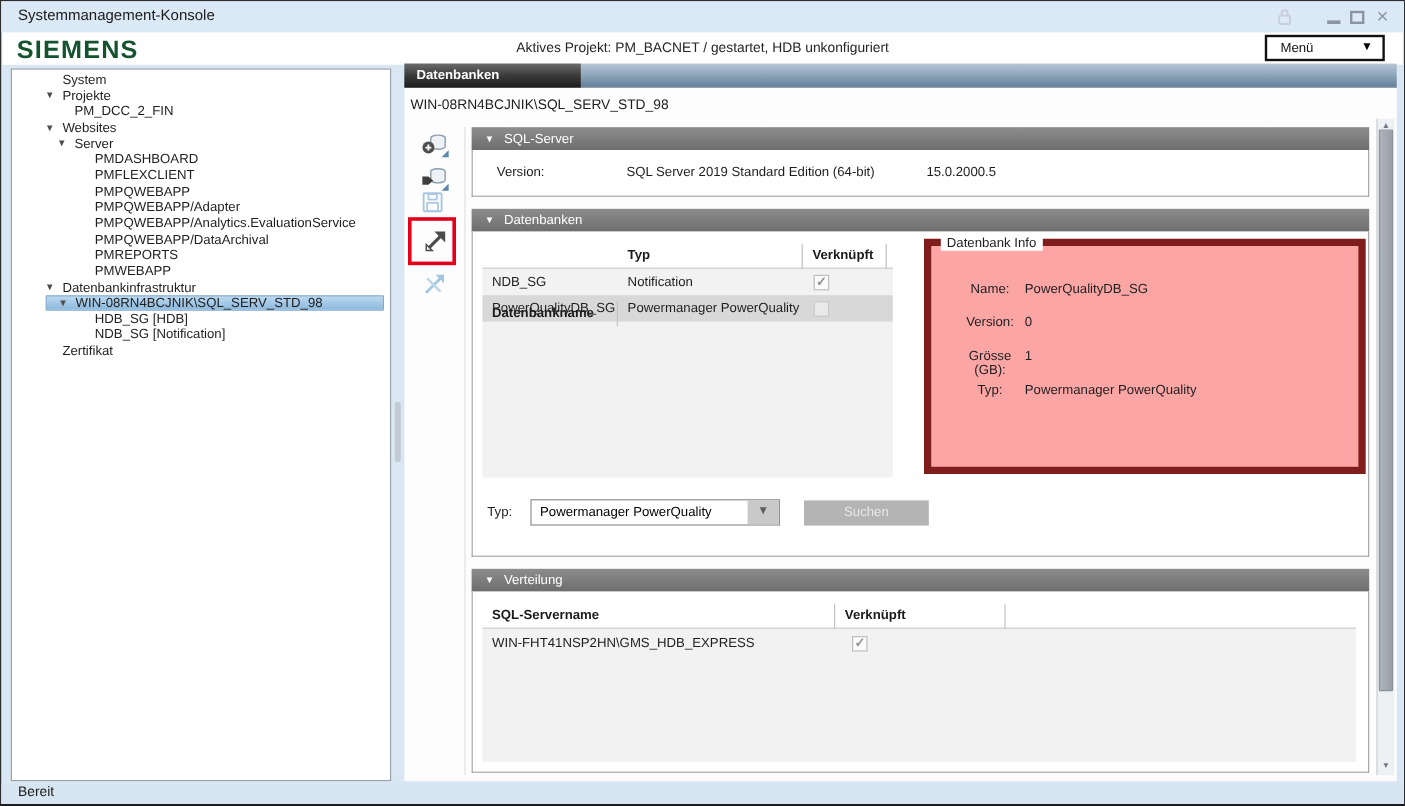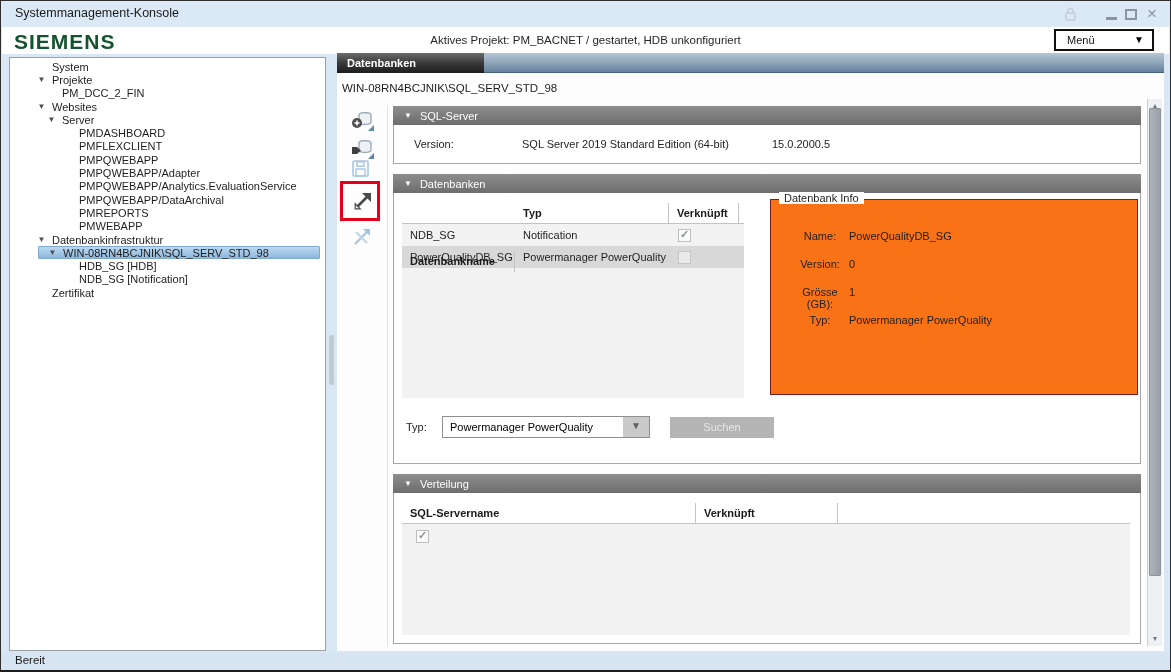--- a/index.html
+++ b/index.html
@@ -58,21 +58,21 @@
   .grid-head { display:flex; background:#fff; height:21px; border-bottom:1px solid #c3c3c3; }
   .grid-head .hc { font-size:11px; font-weight:bold; color:#1a1a1a; padding:4px 0 0 8px; border-right:1px solid #c3c3c3; height:21px; }
   .grid-body { background:#f2f2f2; }
   .grid-row { display:flex; align-items:center; font-size:11px; color:#1e1e1e; }
   .grid-row.sel { background:#d8d8d8; }
   .cell { padding-left:8px; white-space:nowrap; overflow:hidden; }
   .checkbox { width:13px; height:13px; border:1px solid #bdbdbd; background:#fbfbfb; margin-left:9px; position:relative; }
   .checkbox.checked::after { content:"\2713"; position:absolute; left:1px; top:-2px; font-size:11px; font-weight:bold; color:#8f9596; }
   .checkbox.unchecked { background:#e9e9e9; border-color:#c6c6c6; }
   
-  .fieldset { position:absolute; border:1px solid #7f1d1d; background:#f97316; }
+  .fieldset { position:absolute; border:6px solid #7f1d1d; background:#fca5a5; }
   .fieldset .legend { position:absolute; top:-8px; left:8px; background:#fff; padding:0 5px; font-size:11px; color:#1e1e1e; }
   .info-row { position:absolute; left:20px; display:flex; font-size:11px; color:#1e1e1e; }
   .info-row .il { width:58px;text-align:center; }
   
   .combo { position:absolute; height:22px; background:#fff; border:1px solid #8f8f8f; font-size:11px; }
   .combo .cv { position:absolute; left:7px; top:4px; white-space:nowrap; }
   .combo .cbtn { position:absolute; right:0; top:0; width:26px; height:20px; background:#c9c9c9; text-align:center; font-size:10px; color:#5f5f5f; padding-top:3px; cursor:pointer; }
   .btn-disabled { position:absolute; background:#b4b4b4; color:#e8e8e8; font-size:11px; text-align:center; cursor:default; }
   
   .scrollbar { position:absolute; left:810px; top:46px; width:15px; height:547px; background:#eef1f4; border-left:1px solid #ccd0d4; }
@@ -302,20 +302,21 @@
     </div>
     <div class="section-box" style="top:440px; height:151px;">
       <div style="position:absolute; left:8px; top:10px; width:728px; height:133px;">
         <div class="grid-head">
           <div class="hc" style="width:294px;">SQL-Servername</div>
           <div class="hc" style="width:142px;">Verknüpft</div>
           <div class="hc" style="flex:1; padding-left:0; border-right:none;"></div>
         </div>
         <div class="grid-body" style="height:111px;">
           <div class="grid-row" style="height:24px;">
+            <div class="cell" style="width:294px;">WIN-FHT41NSP2HN\GMS_HDB_EXPRESS</div>
             <div style="width:142px;">
                 <span class="checkbox checked" style="display:block; margin-left:14px;"></span>
               </div>
           </div>
         </div>
       </div>
     </div>
 
     <div class="scrollbar">
       <div class="sb-up">▲</div>

